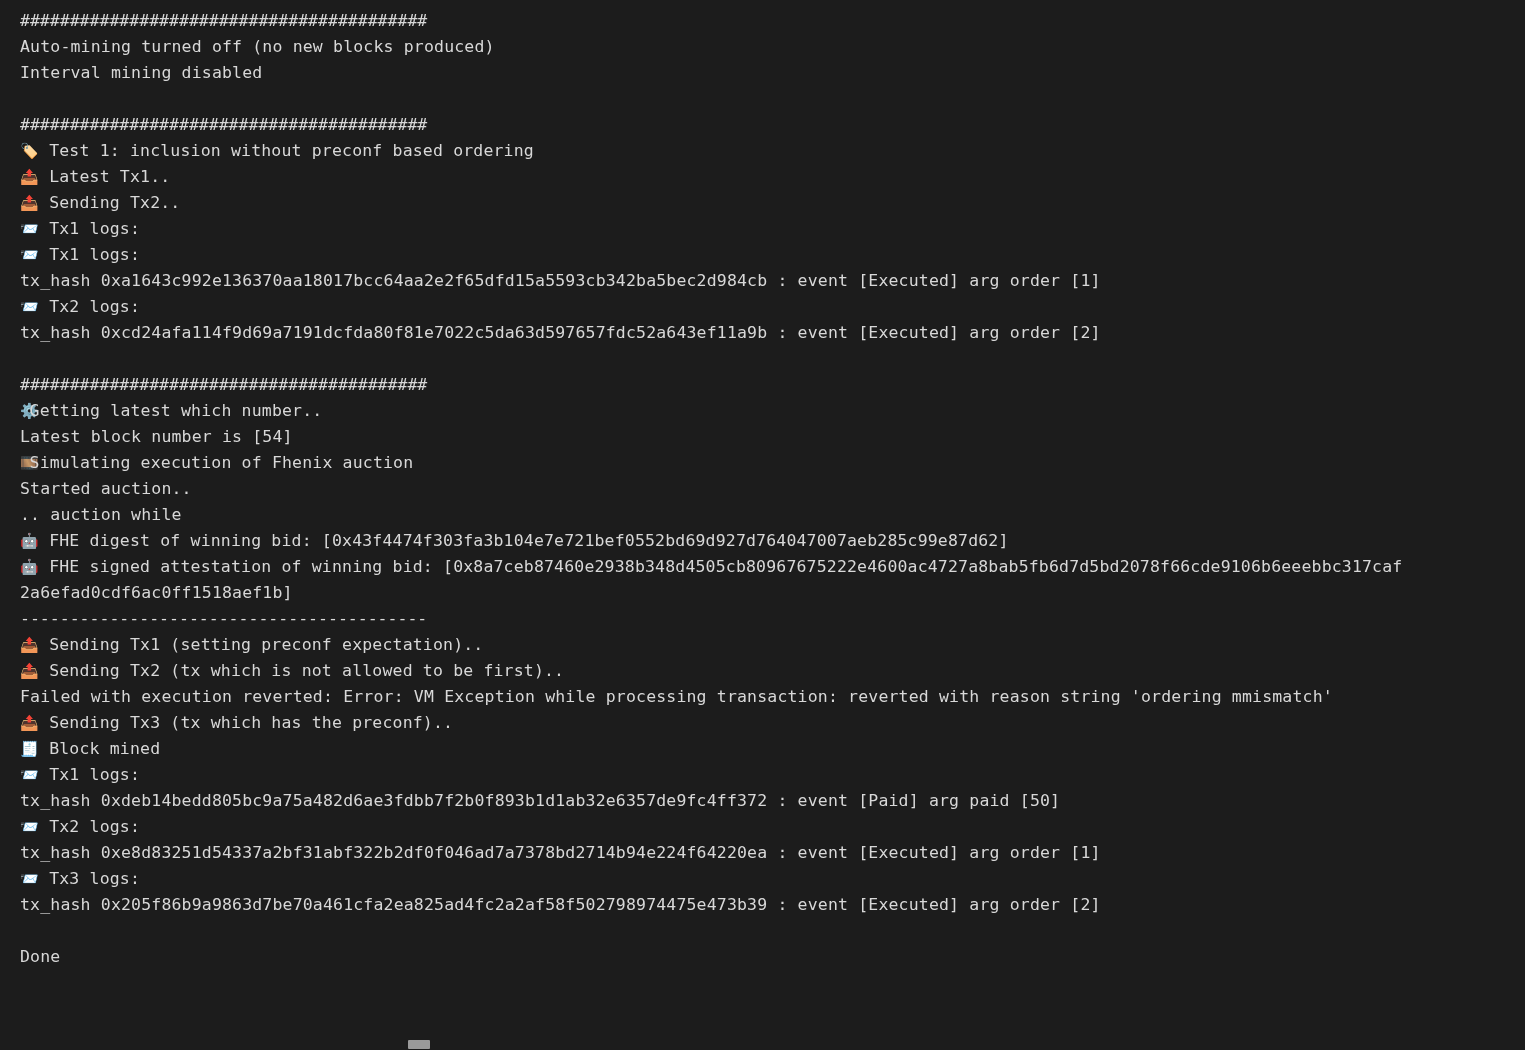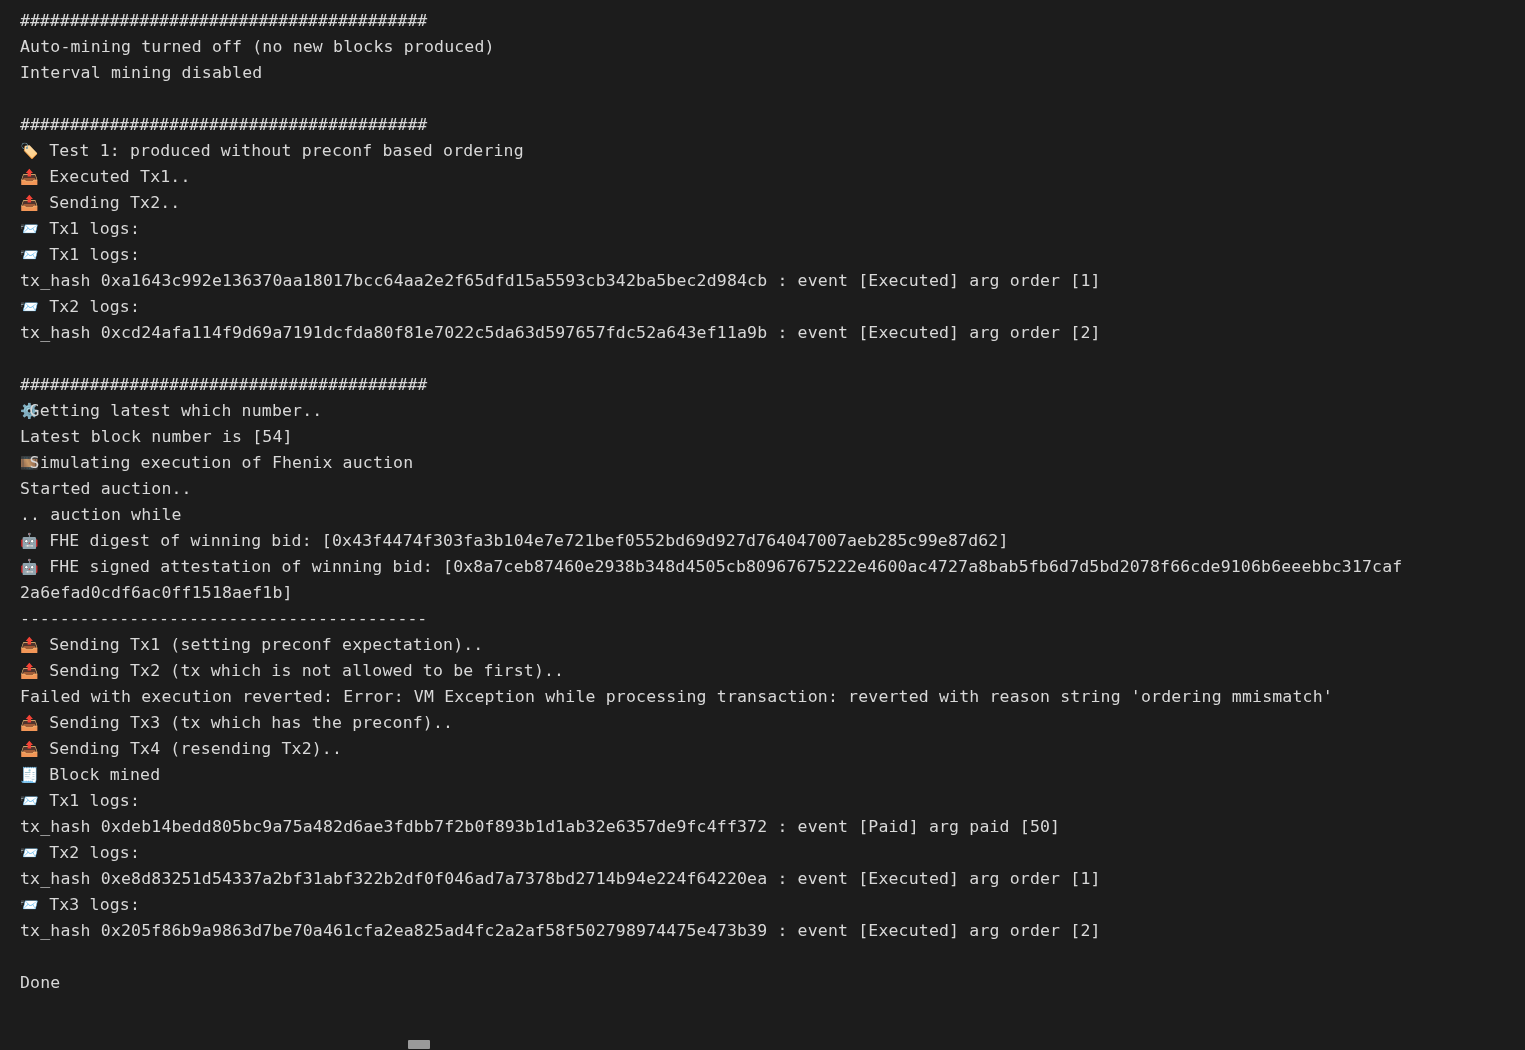--- a/index.html
+++ b/index.html
@@ -71,22 +71,22 @@
 </head>
 <body>
 
 <div id="terminal">
   <div id="lines-container">
       <div class="line hashrule"><span>#########################################</span></div>
       <div class="line"><span>Auto-mining turned off (no new blocks produced)</span></div>
       <div class="line"><span>Interval mining disabled</span></div>
       <div class="line blank"><span></span></div>
       <div class="line hashrule"><span>#########################################</span></div>
-      <div class="line"><span class="ico wide">🏷️</span><span> Test 1: produced without preconf based ordering</span></div>
-      <div class="line"><span class="ico wide">📤</span><span> Executed Tx1..</span></div>
+      <div class="line"><span class="ico wide">🏷️</span><span> Test 1: inclusion without preconf based ordering</span></div>
+      <div class="line"><span class="ico wide">📤</span><span> Latest Tx1..</span></div>
       <div class="line"><span class="ico wide">📤</span><span> Sending Tx2..</span></div>
       <div class="line"><span class="ico wide">📨</span><span> Tx1 logs:</span></div>
       <div class="line"><span class="ico wide">📨</span><span> Tx1 logs:</span></div>
       <div class="line"><span>tx_hash 0xa1643c992e136370aa18017bcc64aa2e2f65dfd15a5593cb342ba5bec2d984cb : event [Executed] arg order [1]</span></div>
       <div class="line"><span class="ico wide">📨</span><span> Tx2 logs:</span></div>
       <div class="line"><span>tx_hash 0xcd24afa114f9d69a7191dcfda80f81e7022c5da63d597657fdc52a643ef11a9b : event [Executed] arg order [2]</span></div>
       <div class="line blank"><span></span></div>
       <div class="line hashrule"><span>#########################################</span></div>
       <div class="line"><span class="ico">⚙️</span><span>Getting latest which number..</span></div>
       <div class="line"><span>Latest block number is [54]</span></div>
@@ -94,21 +94,20 @@
       <div class="line"><span>Started auction..</span></div>
       <div class="line"><span>.. auction while</span></div>
       <div class="line"><span class="ico wide">🤖</span><span> FHE digest of winning bid: [0x43f4474f303fa3b104e7e721bef0552bd69d927d764047007aeb285c99e87d62]</span></div>
       <div class="line"><span class="ico wide">🤖</span><span> FHE signed attestation of winning bid: [0x8a7ceb87460e2938b348d4505cb80967675222e4600ac4727a8bab5fb6d7d5bd2078f66cde9106b6eeebbc317caf</span></div>
       <div class="line"><span>2a6efad0cdf6ac0ff1518aef1b]</span></div>
       <div class="line dashrule"><span>-----------------------------------------</span></div>
       <div class="line"><span class="ico wide">📤</span><span> Sending Tx1 (setting preconf expectation)..</span></div>
       <div class="line"><span class="ico wide">📤</span><span> Sending Tx2 (tx which is not allowed to be first)..</span></div>
       <div class="line"><span>Failed with execution reverted: Error: VM Exception while processing transaction: reverted with reason string 'ordering mmismatch'</span></div>
       <div class="line"><span class="ico wide">📤</span><span> Sending Tx3 (tx which has the preconf)..</span></div>
-      <div class="line"><span class="ico wide">📤</span><span> Sending Tx4 (resending Tx2)..</span></div>
       <div class="line"><span class="ico wide">🧾</span><span> Block mined</span></div>
       <div class="line"><span class="ico wide">📨</span><span> Tx1 logs:</span></div>
       <div class="line"><span>tx_hash 0xdeb14bedd805bc9a75a482d6ae3fdbb7f2b0f893b1d1ab32e6357de9fc4ff372 : event [Paid] arg paid [50]</span></div>
       <div class="line"><span class="ico wide">📨</span><span> Tx2 logs:</span></div>
       <div class="line"><span>tx_hash 0xe8d83251d54337a2bf31abf322b2df0f046ad7a7378bd2714b94e224f64220ea : event [Executed] arg order [1]</span></div>
       <div class="line"><span class="ico wide">📨</span><span> Tx3 logs:</span></div>
       <div class="line"><span>tx_hash 0x205f86b9a9863d7be70a461cfa2ea825ad4fc2a2af58f502798974475e473b39 : event [Executed] arg order [2]</span></div>
       <div class="line blank"><span></span></div>
       <div class="line"><span>Done</span></div>
     </div>

